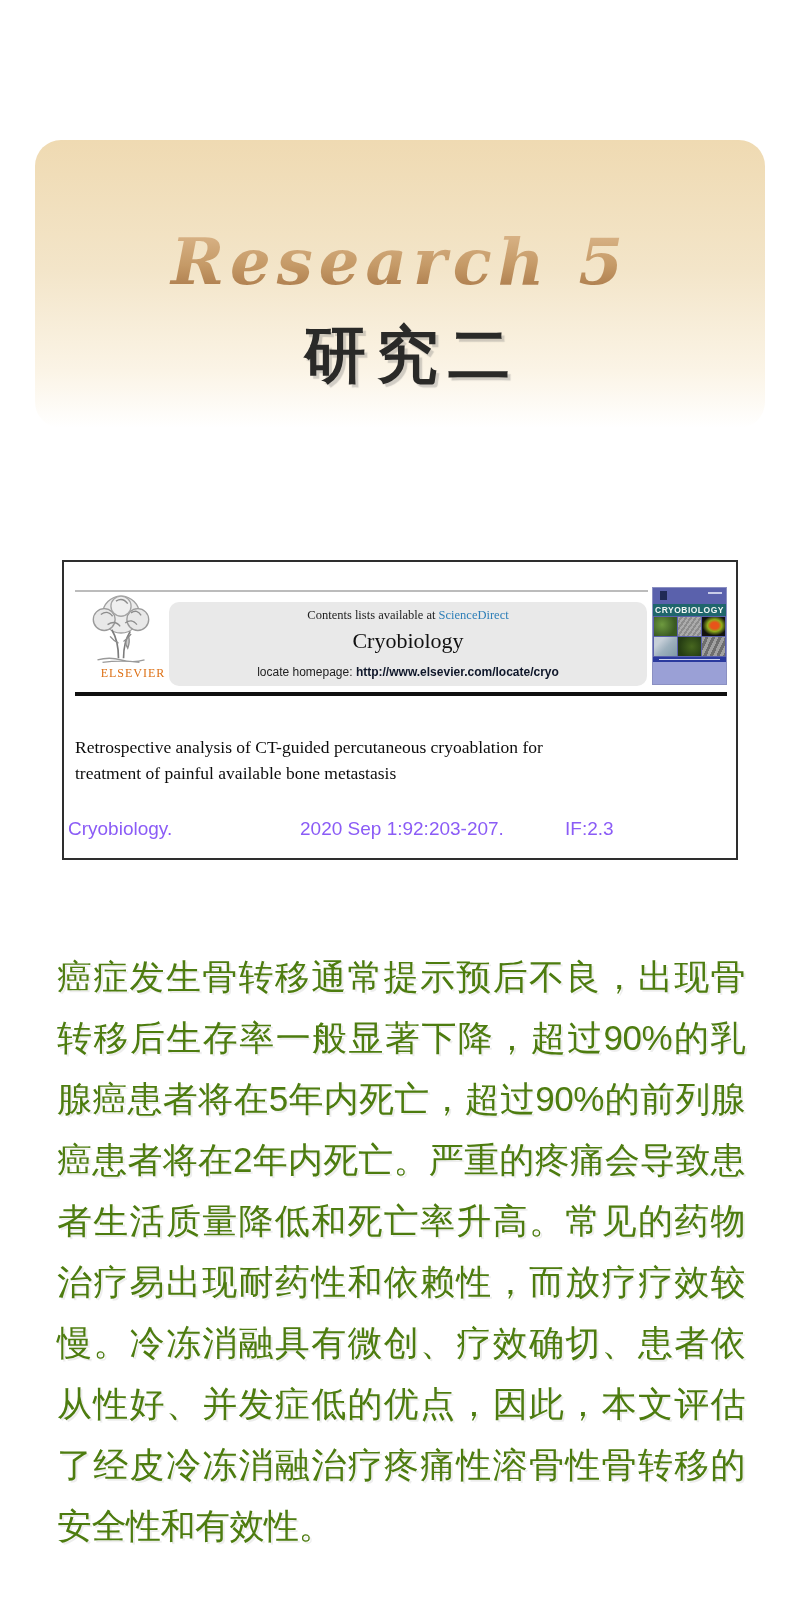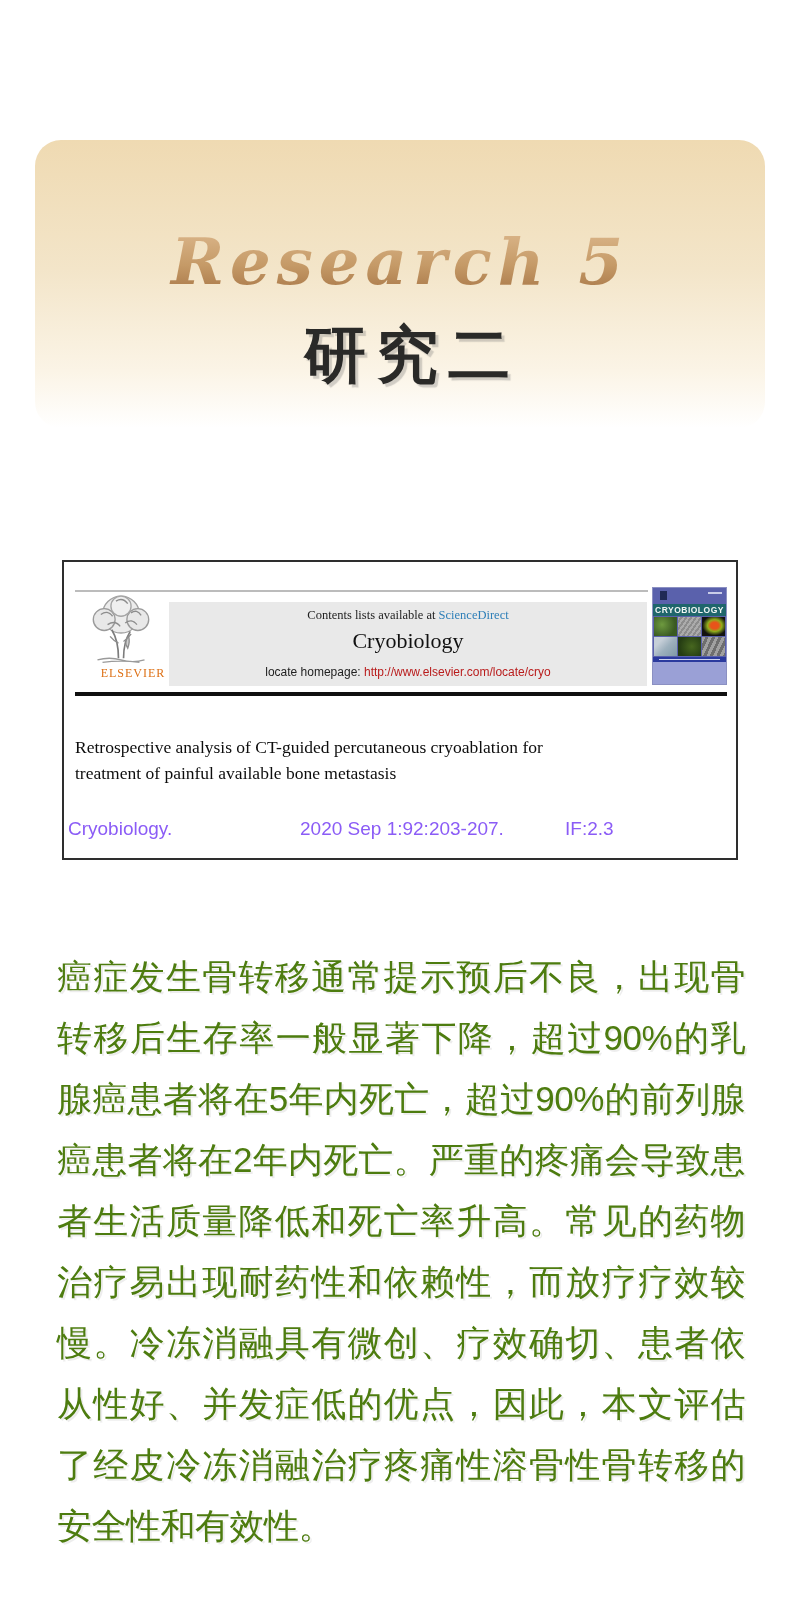--- a/index.html
+++ b/index.html
@@ -33,36 +33,36 @@
   }
   .hairline{position:absolute;left:11px;top:28px;width:573px;height:2px;background:#bcbcbc;}
   .logo-block{position:absolute;left:11px;top:30px;width:92px;height:98px;}
   .logo-tree{position:absolute;left:4px;top:0;width:84px;height:72px;}
   .logo-word{
     position:absolute;left:12px;top:74px;width:92px;text-align:center;
     font-family:"Liberation Serif",serif;font-size:12px;letter-spacing:1px;
     color:#dd6f13;font-weight:500;
   }
   .journal-banner{
-    position:absolute;left:105px;top:40px;width:478px;height:84px;background:#e9e9e9;
+    position:absolute;left:105px;top:40px;width:478px;height:84px;background:#e9e9e9;border-radius:10px;
   }
   .banner-contents{
     position:absolute;top:6px;left:0;width:100%;text-align:center;
     font-family:"Liberation Serif",serif;font-size:12.5px;color:#222;
   }
   .banner-contents .link{color:#2e7fb8;}
   .banner-journal{
     position:absolute;top:26px;left:0;width:100%;text-align:center;
     font-family:"Liberation Serif",serif;font-size:22px;color:#111;
   }
   .banner-homepage{
     position:absolute;bottom:7px;left:0;width:100%;text-align:center;
     font-size:12px;color:#222;
   }
-  .banner-homepage .link{color:#b91c1c;}
+  .banner-homepage .link{color:#0f172a;font-weight:bold;}
   
   .journal-cover{
     position:absolute;left:588px;top:25px;width:75px;height:98px;
     background:#5a61ac;border:1px solid #8b90c2;box-sizing:border-box;overflow:hidden;
   }
   .cover-topband{position:relative;height:16px;background:#5a61ac;}
   .cover-glyph{position:absolute;left:7px;top:3px;width:7px;height:9px;background:#202a56;}
   .cover-issue{position:absolute;right:4px;top:4px;width:14px;height:2px;background:#c9cde8;}
   .cover-titleband{
     height:12px;background:#1f666c;color:#f2f6f4;text-align:center;

